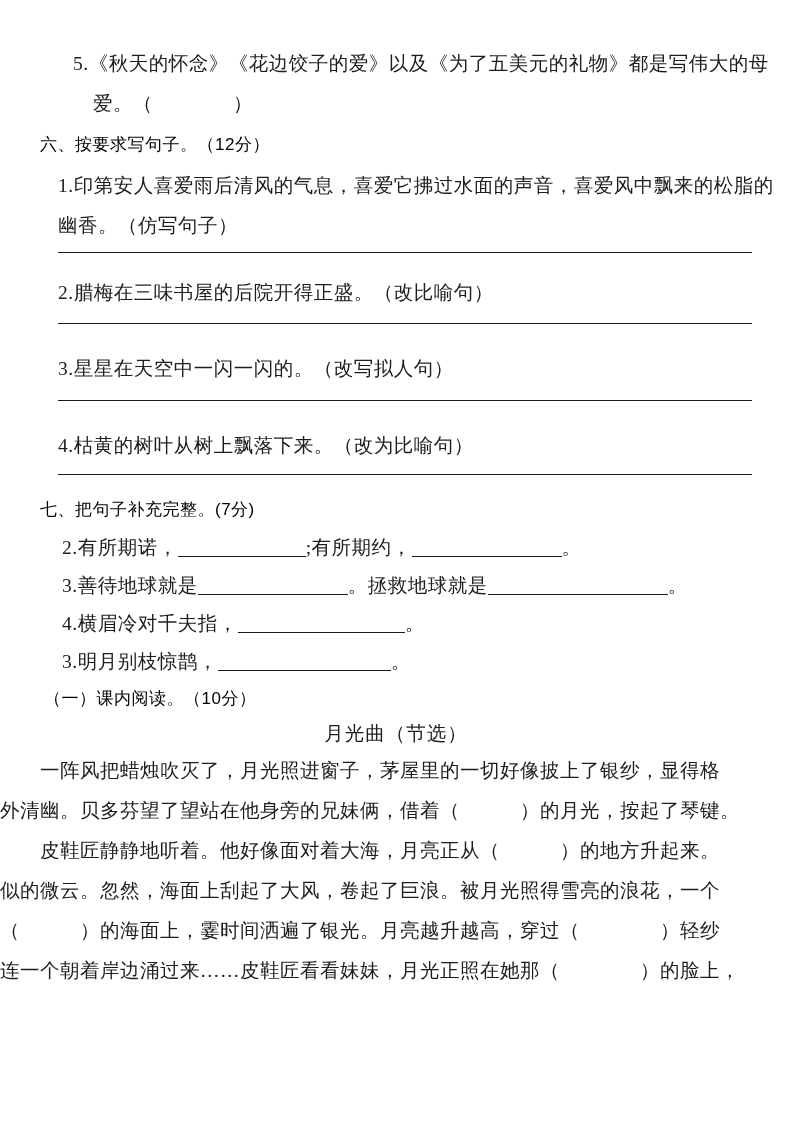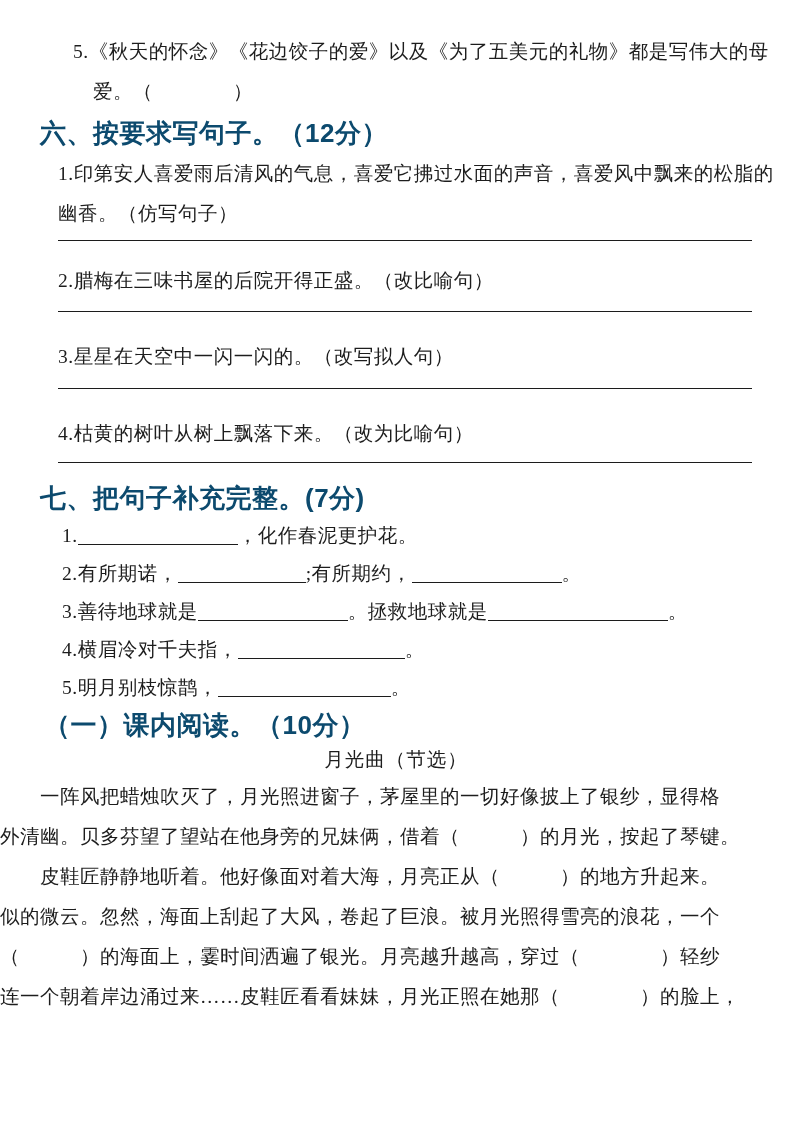--- a/index.html
+++ b/index.html
@@ -4,29 +4,29 @@
 <style>
   html,body{margin:0;padding:0;background:#ffffff;}
   .page{
     position:relative;
     width:792px;height:1122px;
     background:#ffffff;
     color:#1d1d1d;
     font-family:"Liberation Serif","DejaVu Serif",serif;
     overflow:hidden;
     box-sizing:border-box;
-    padding-top:32px;
+    padding-top:44px;
   }
   .body-text{font-size:19.5px;line-height:40px;letter-spacing:.5px;white-space:nowrap;}
   .q5-l1{margin-left:73px;}
   .q5-l2{margin-left:93px;}
   .sec-heading{
     font-family:"Liberation Sans","DejaVu Sans",sans-serif;
-    font-weight:bold;font-size:26px;line-height:38px;
-    margin-left:40px;color:#0c4a6e;letter-spacing:.5px;white-space:nowrap;
+    font-weight:normal;font-size:17px;line-height:38px;
+    margin-left:40px;color:#000000;letter-spacing:.5px;white-space:nowrap;
   }
   .h6{margin-top:2px;}
   .item{margin-left:58px;margin-right:36px;}
   .i1{margin-top:2px;}
   .answer-line{height:0;border-top:1.7px solid #1c1c1c;margin-left:58px;margin-right:40px;}
   .r1{margin-top:6px;margin-bottom:20px;}
   .r2{margin-top:10px;margin-bottom:25px;}
   .r3{margin-top:11px;margin-bottom:25px;}
   .r4{margin-top:8px;margin-bottom:0;}
   .h7{margin-top:16px;}
@@ -70,29 +70,28 @@
   </div>
   <div class="answer-line r3"></div>
 
   <div class="item">
     <div class="body-text">4.枯黄的树叶从树上飘落下来。（改为比喻句）</div>
   </div>
   <div class="answer-line r4"></div>
 
   <div class="sec-heading h7">七、把句子补充完整。(7分)</div>
 
-  <div class="item7"><span>1.</span><span class="blank" style="width:160px"></span><span>，化作春泥更护花。</span></div>
 
   <div class="item7"><span>2.有所期诺，</span><span class="blank" style="width:128px"></span><span>;有所期约，</span><span class="blank" style="width:150px"></span><span>。</span></div>
 
   <div class="item7"><span>3.善待地球就是</span><span class="blank" style="width:150px"></span><span>。拯救地球就是</span><span class="blank" style="width:180px"></span><span>。</span></div>
 
   <div class="item7"><span>4.横眉冷对千夫指，</span><span class="blank" style="width:167px"></span><span>。</span></div>
 
-  <div class="item7"><span>5.明月别枝惊鹊，</span><span class="blank" style="width:173px"></span><span>。</span></div>
+  <div class="item7"><span>3.明月别枝惊鹊，</span><span class="blank" style="width:173px"></span><span>。</span></div>
 
   <div class="sec-heading h8sub">（一）课内阅读。（10分）</div>
 
   <div class="p-title">月光曲（节选）</div>
 
   <div class="passage-line p-indent">一阵风把蜡烛吹灭了，月光照进窗子，茅屋里的一切好像披上了银纱，显得格</div>
   <div class="passage-line">外清幽。贝多芬望了望站在他身旁的兄妹俩，借着（　　　）的月光，按起了琴键。</div>
   <div class="passage-line p-indent">皮鞋匠静静地听着。他好像面对着大海，月亮正从（　　　）的地方升起来。</div>
   <div class="passage-line">似的微云。忽然，海面上刮起了大风，卷起了巨浪。被月光照得雪亮的浪花，一个</div>
   <div class="passage-line">（　　　）的海面上，霎时间洒遍了银光。月亮越升越高，穿过（　　　　）轻纱</div>

